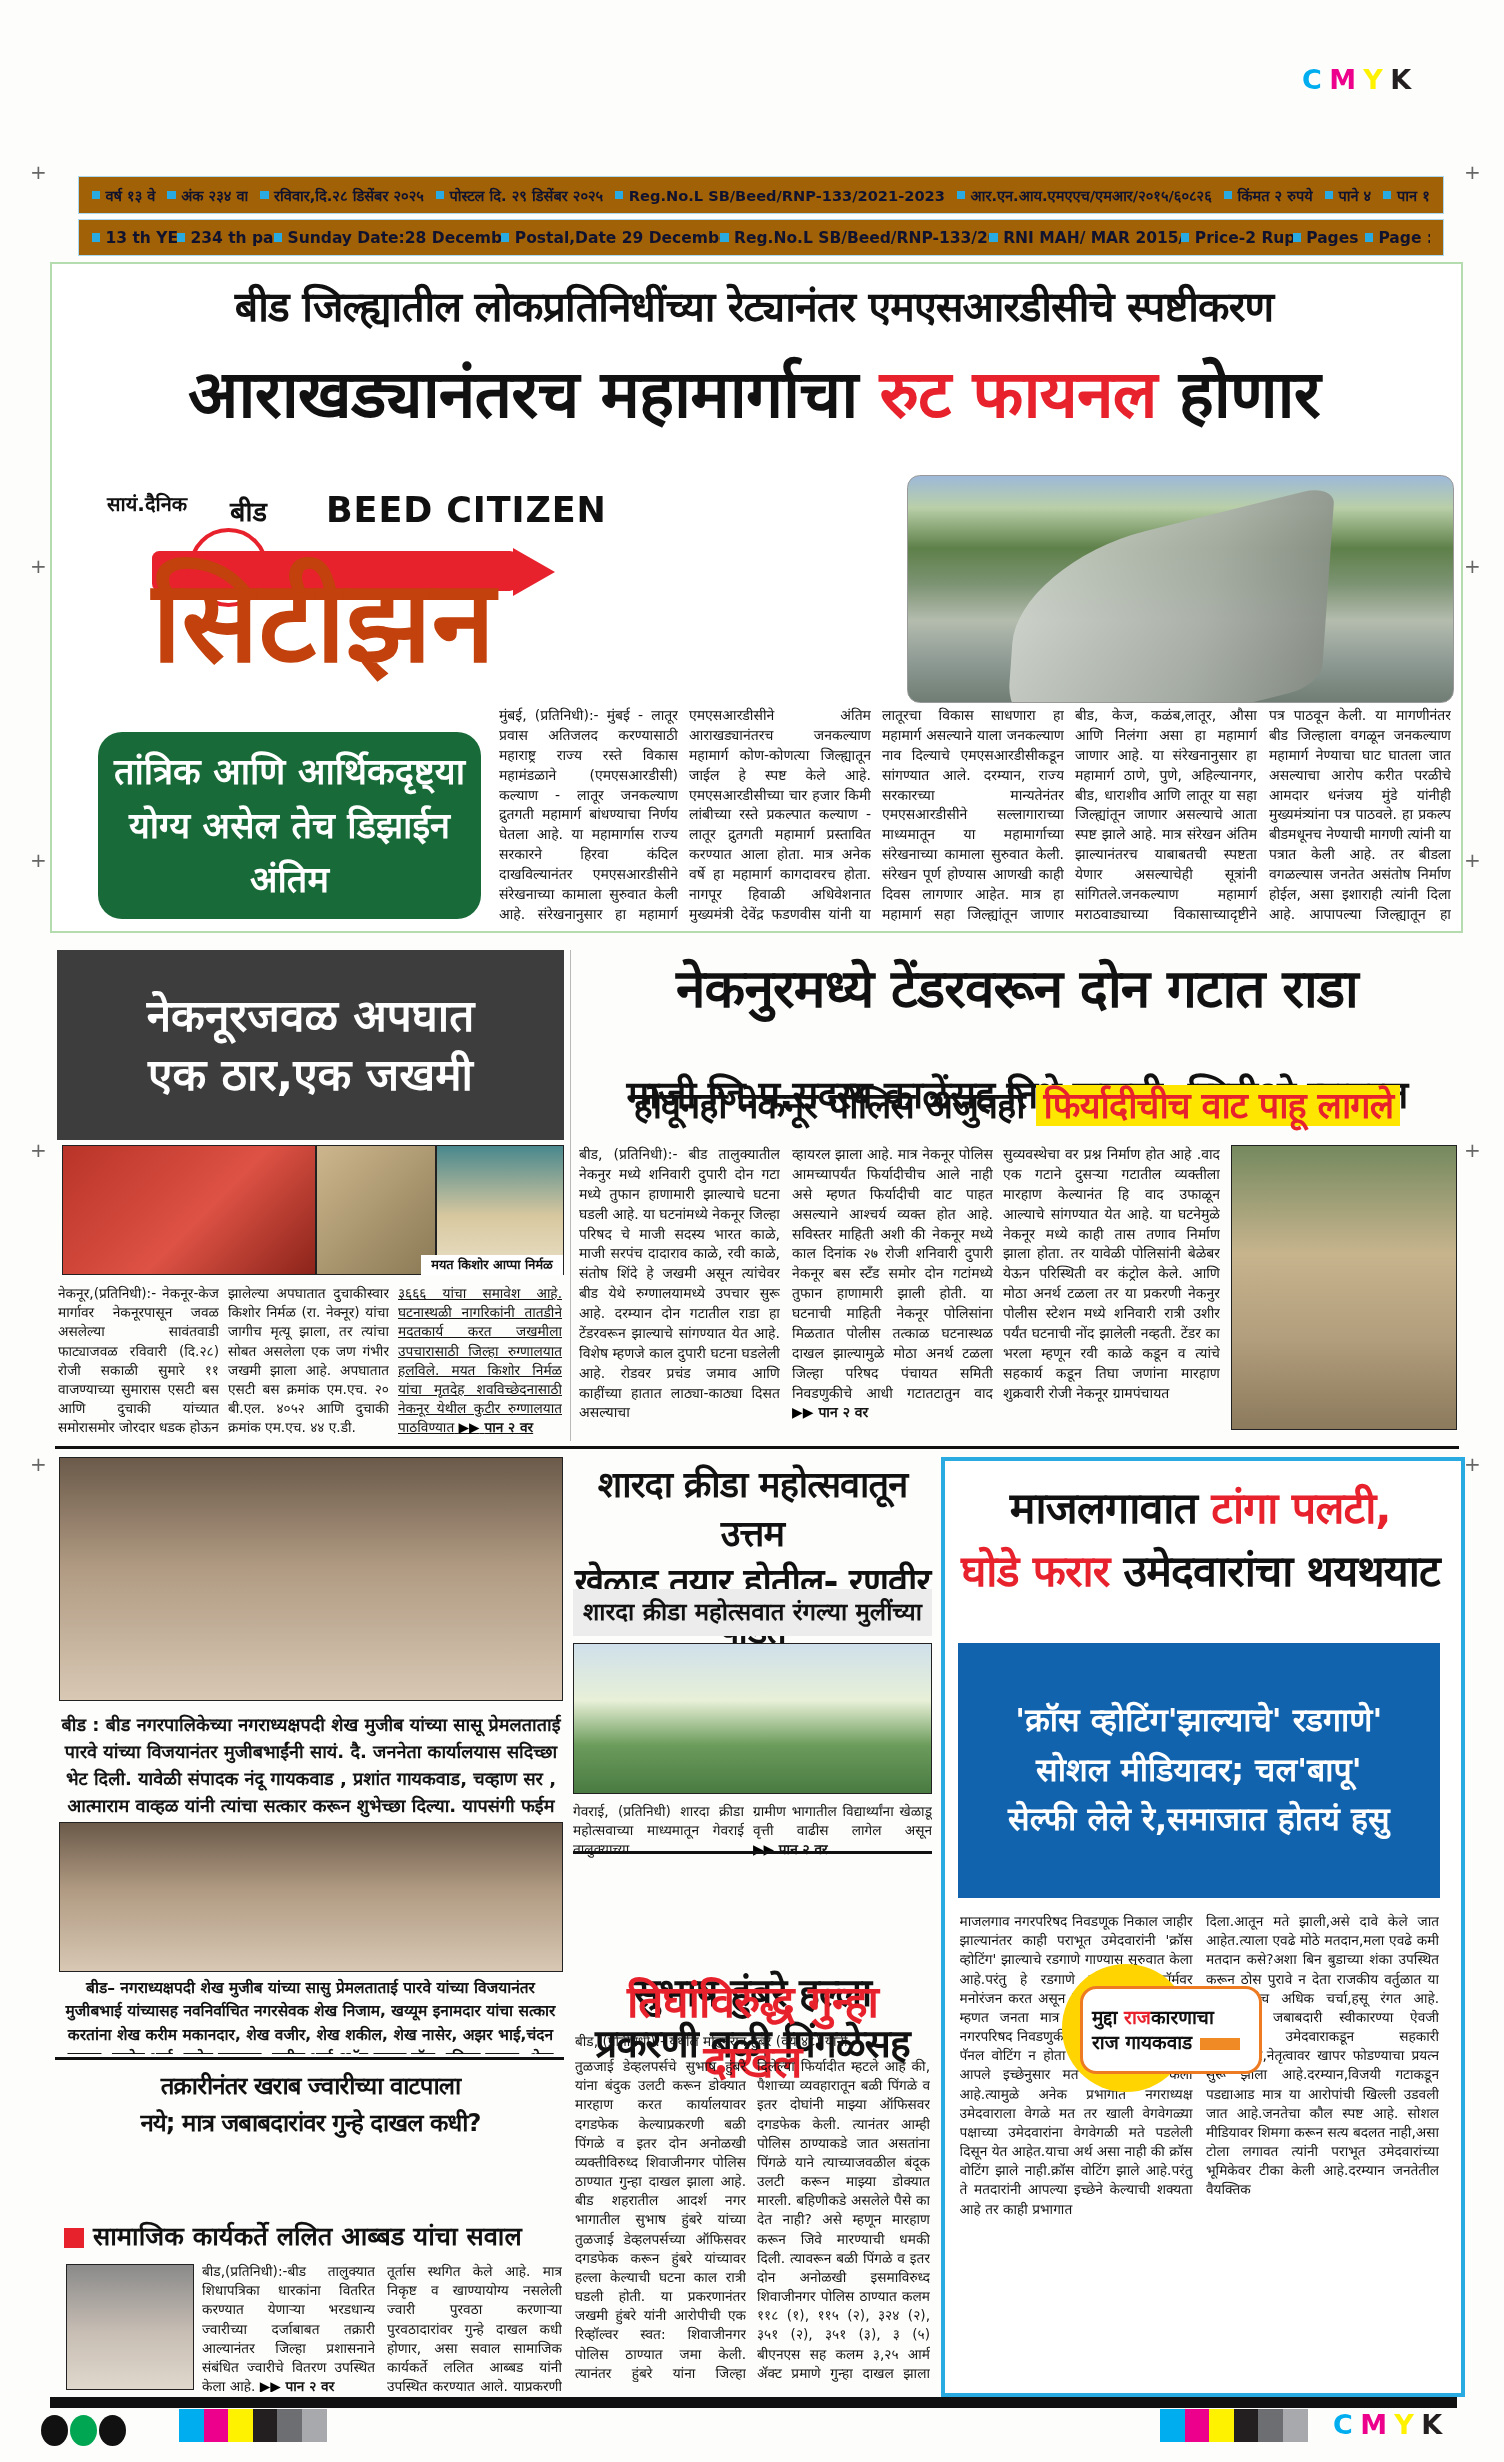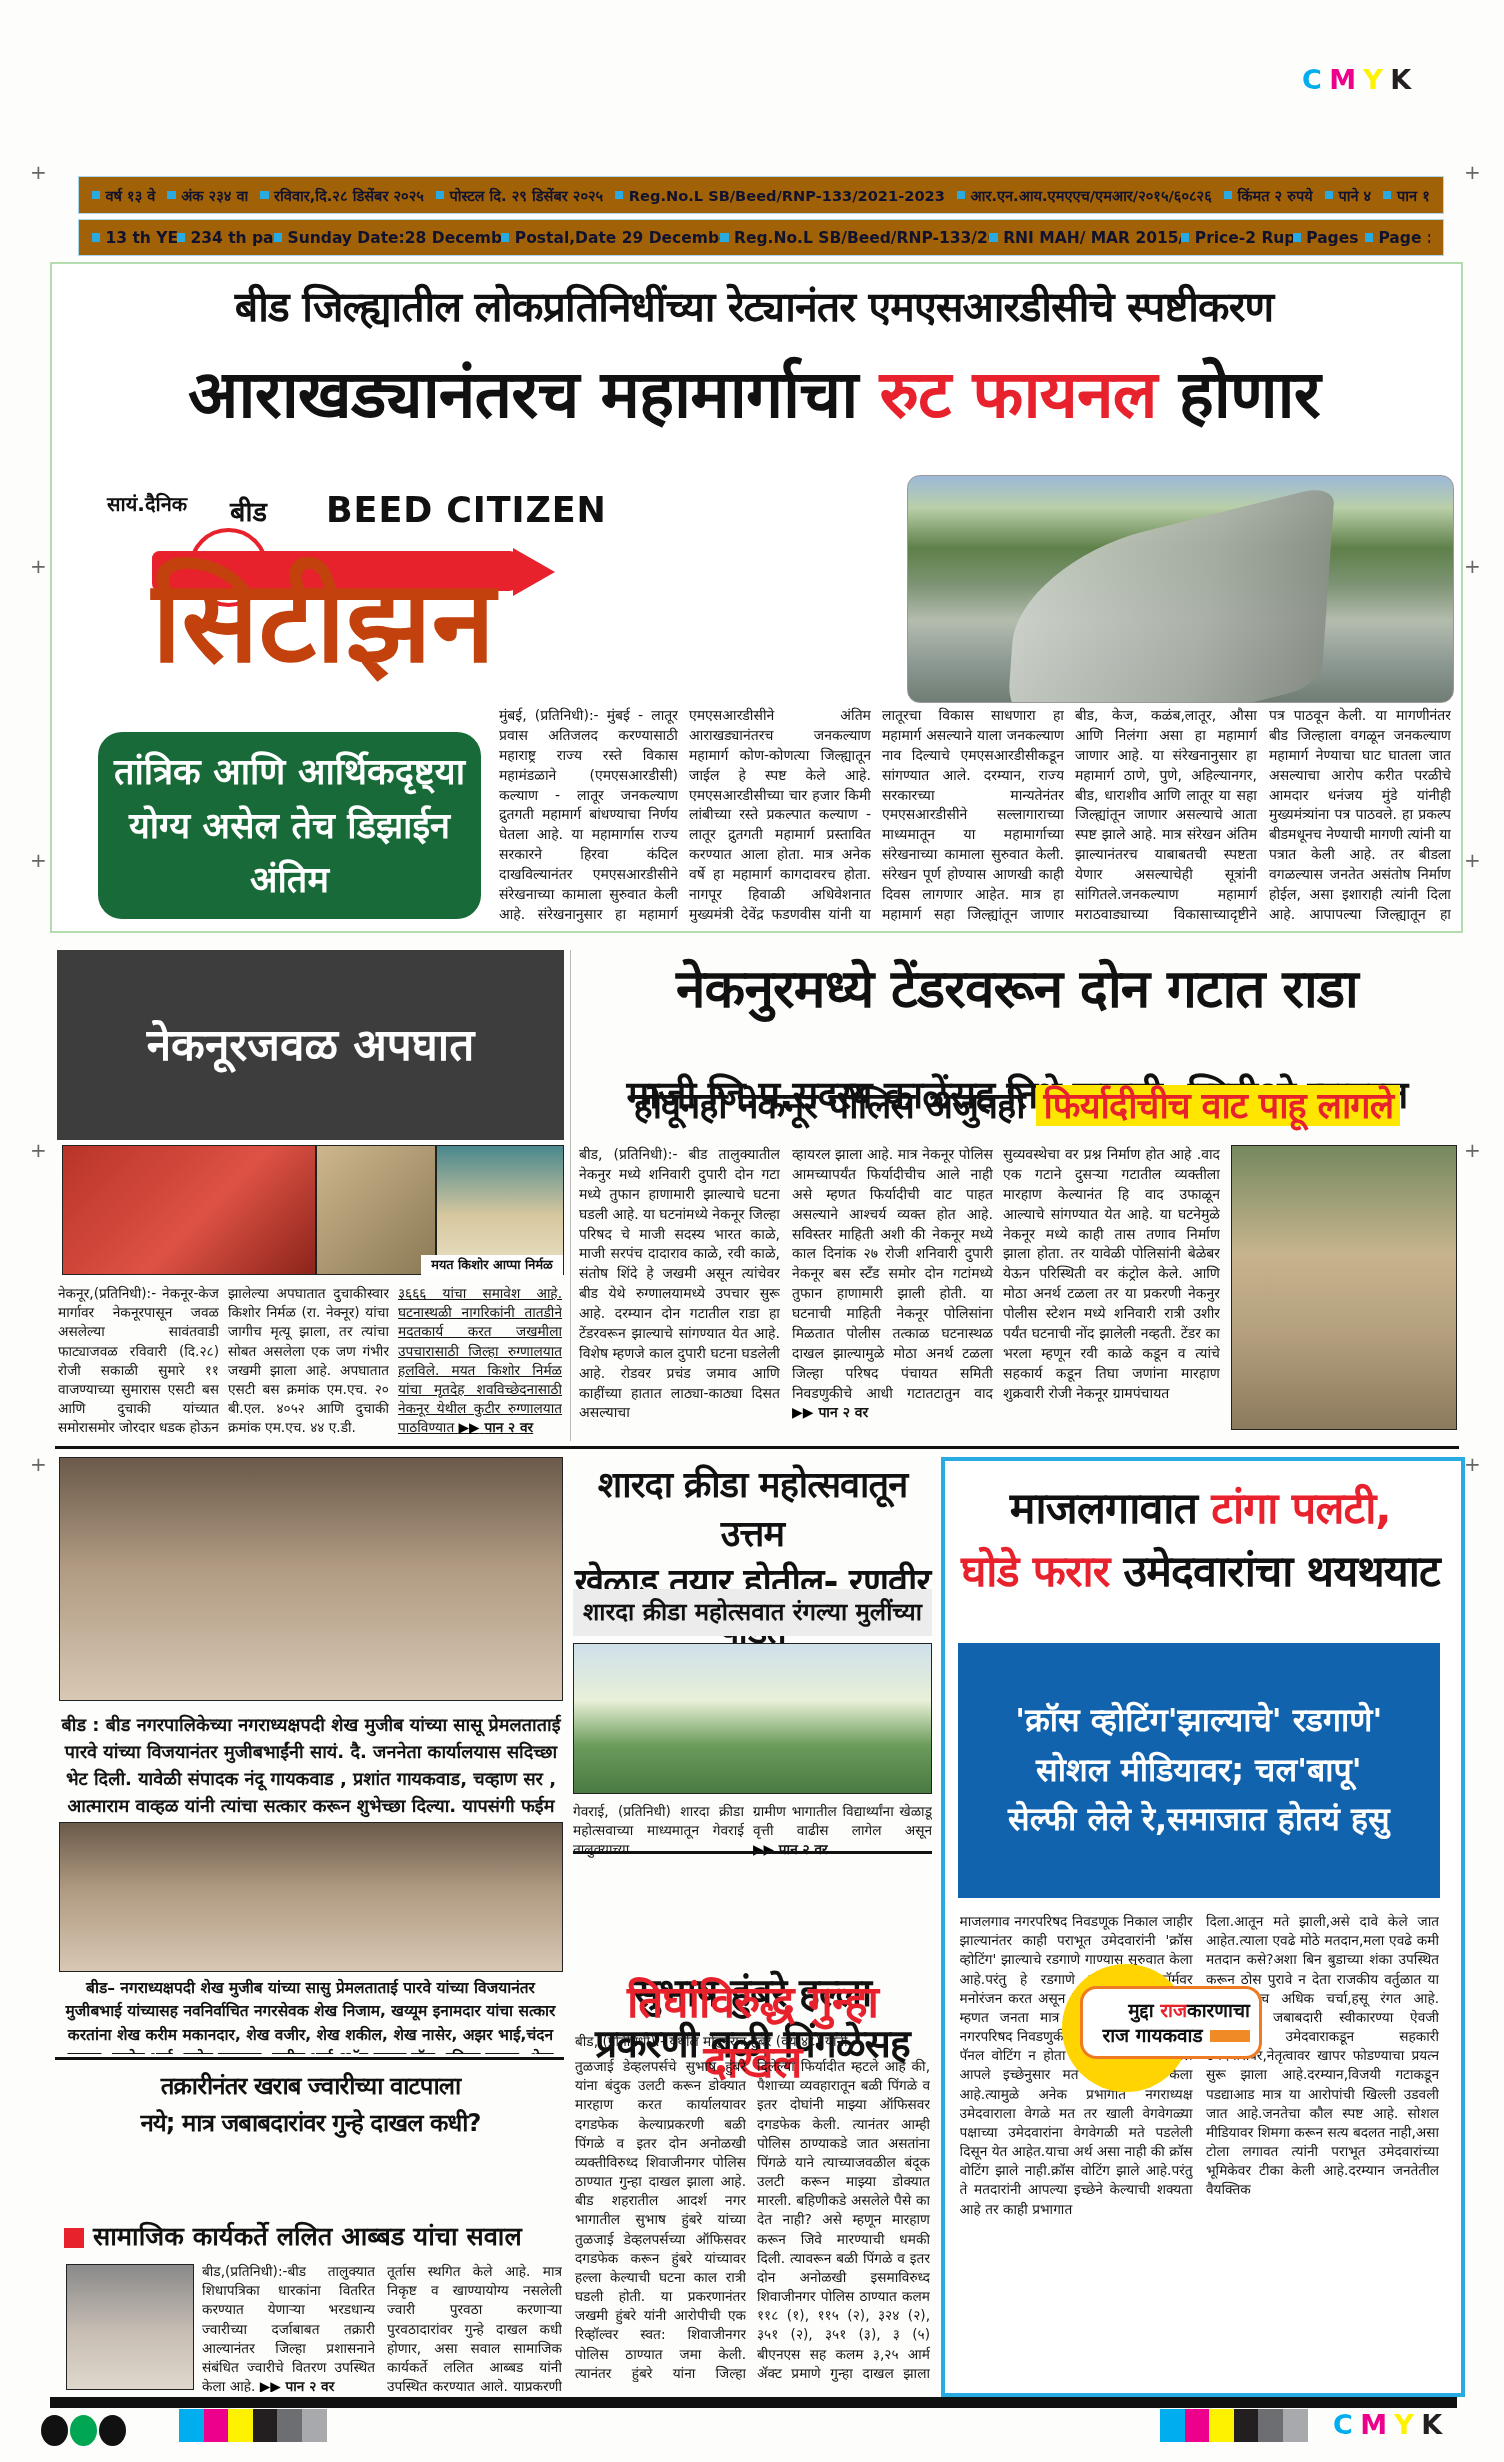--- a/index.html
+++ b/index.html
@@ -183,20 +183,21 @@
 
     <div class="abs col" style="left:447px;top:442px;width:179px;height:219px;">मुंबई, (प्रतिनिधी):- मुंबई - लातूर प्रवास अतिजलद करण्यासाठी महाराष्ट्र राज्य रस्ते विकास महामंडळाने (एमएसआरडीसी) कल्याण - लातूर जनकल्याण द्रुतगती महामार्ग बांधण्याचा निर्णय घेतला आहे. या महामार्गास राज्य सरकारने हिरवा कंदिल दाखविल्यानंतर एमएसआरडीसीने संरेखनाच्या कामाला सुरुवात केली आहे. संरेखनानुसार हा महामार्ग ठाणे, पुणे,अहिल्यानगर, बीड, धाराशीव आणि लातूर या जिल्ह्यांतील अनेक तालुक्यांना जोडणार आहे. दरम्यान जाणारा जनकल्याण महामार्ग इतर जिल्ह्यांतून वळवू नका यासाठी लोकप्रतिनिधींनी मुख्यमंत्र्यांशी पत्रव्यवहार केला. अखेर लोकप्रतिनिधींच्या जनरेट्यानंतर</div>
     <div class="abs col" style="left:637px;top:442px;width:182px;height:219px;">एमएसआरडीसीने अंतिम आराखड्यानंतरच जनकल्याण महामार्ग कोण-कोणत्या जिल्ह्यातून जाईल हे स्पष्ट केले आहे. एमएसआरडीसीच्या चार हजार किमी लांबीच्या रस्ते प्रकल्पात कल्याण - लातूर द्रुतगती महामार्ग प्रस्तावित करण्यात आला होता. मात्र अनेक वर्षे हा महामार्ग कागदावरच होता. नागपूर हिवाळी अधिवेशनात मुख्यमंत्री देवेंद्र फडणवीस यांनी या महामार्गासंबधीचे एक सादरीकरण पाहिल्यानंतर हा महामार्ग तातडीने मार्गी लावण्याची सूचना करून प्रकल्पाला तत्वत: मान्यता दिली. त्यानंतर त्यांनी विधानसभेत या महामार्गाची घोषणा करून त्याच्या अंमलबजावणीचा मार्ग मोकळा केला. या महामार्गाला जनकल्याण महामार्ग असे नाव देण्यात आले आहे. मराठवाड्याचा, त्यातही</div>
     <div class="abs col" style="left:830px;top:442px;width:182px;height:219px;">लातूरचा विकास साधणारा हा महामार्ग असल्याने याला जनकल्याण नाव दिल्याचे एमएसआरडीसीकडून सांगण्यात आले. दरम्यान, राज्य सरकारच्या मान्यतेनंतर एमएसआरडीसीने सल्लागाराच्या माध्यमातून या महामार्गाच्या संरेखनाच्या कामाला सुरुवात केली. संरेखन पूर्ण होण्यास आणखी काही दिवस लागणार आहेत. मात्र हा महामार्ग सहा जिल्ह्यांतून जाणार आहे, असे सूत्रांनी सांगितले.कल्याण, माळशेज घाट, अहिल्यानगर, बीड, मांजरसुंबा आणि अंबेजोगाईवरून लातूर आणि पुढे महाराष्ट्र - कर्नाटक सीमावर्ती भागात हा महामार्ग जाणार असल्याचे ढोबळमानाने सांगितले जात होते. पण आता मात्र हा महामार्ग नेमका कसा जाणार आहे याची माहिती सूत्रांनी दिली. त्यानुसार उल्हासनगर, मुरबाड, जुन्नर, अहिल्यानगर, आष्टी, पाटोदा,</div>
     <div class="abs col" style="left:1023px;top:442px;width:182px;height:219px;">बीड, केज, कळंब,लातूर, औसा आणि निलंगा असा हा महामार्ग जाणार आहे. या संरेखनानुसार हा महामार्ग ठाणे, पुणे, अहिल्यानगर, बीड, धाराशीव आणि लातूर या सहा जिल्ह्यांतून जाणार असल्याचे आता स्पष्ट झाले आहे. मात्र संरेखन अंतिम झाल्यानंतरच याबाबतची स्पष्टता येणार असल्याचेही सूत्रांनी सांगितले.जनकल्याण महामार्ग मराठवाड्याच्या विकासाच्यादृष्टीने महत्वाचा असून धाराशीव आणि बीडमधूनच हा महामार्ग न्यावा, या जिल्ह्यांना वगळू नये यासाठी आता राजकीय नेते मैदानात उतरले आहेत. हा महामार्ग लातूर, कळंब, पारा, ईट,खर्डा,जामखेड, अहिल्यानगर आणि पुढे कल्याणपर्यंत न्यावा अशी मागणी धाराशीवचे पालकमंत्री आणि परिवहन मंत्री प्रताप सरनाईक यांनी नुकतेच मुख्यमंत्री देवेंद्र फडणवीस यांना</div>
     <div class="abs col" style="left:1217px;top:442px;width:182px;height:219px;">पत्र पाठवून केली. या मागणीनंतर बीड जिल्हाला वगळून जनकल्याण महामार्ग नेण्याचा घाट घातला जात असल्याचा आरोप करीत परळीचे आमदार धनंजय मुंडे यांनीही मुख्यमंत्र्यांना पत्र पाठवले. हा प्रकल्प बीडमधूनच नेण्याची मागणी त्यांनी या पत्रात केली आहे. तर बीडला वगळल्यास जनतेत असंतोष निर्माण होईल, असा इशाराही त्यांनी दिला आहे. आपापल्या जिल्ह्यातून हा महामार्ग जावा यासाठी लोकप्रतिनिधी प्रयत्नशील असले तरी तांत्रिक आणि आर्थिकदृष्ट्या योग्य असेल तेच संरेखन अंतिम होईल, असे एमएसआरडीसीकडून स्पष्ट करण्यात आले आहे. तर सूत्रांनी दिलेल्या माहितीनुसार बीड आणि धाराशीव या दोन्ही जिल्ह्यांतील काही तालुक्यांतून हा महामार्ग जाणार असल्याचे स्पष्ट होत आहे.</div>
   </div>
 
   <div class="abs darkbox" style="left:57px;top:950px;width:507px;height:190px;font-size:44px;line-height:1.35;">
     <span>नेकनूरजवळ अपघात</span>
+    <span>एक ठार,एक जखमी</span>
   </div>
   <div class="abs photo ph-bus" style="left:62px;top:1145px;width:254px;height:130px;"></div>
   <div class="abs photo ph-bike" style="left:316px;top:1145px;width:120px;height:130px;"></div>
   <div class="abs photo ph-port" style="left:436px;top:1145px;width:128px;height:130px;"></div>
   <div class="abs capband" style="left:421px;top:1255px;width:142px;height:20px;font-size:12.8px;">मयत किशोर आप्पा निर्मळ</div>
   <div class="abs col col-sm" style="left:58px;top:1284px;width:161px;height:153px;">नेकनूर,(प्रतिनिधी):- नेकनूर-केज मार्गावर नेकनूरपासून जवळ असलेल्या सावंतवाडी फाट्याजवळ रविवारी (दि.२८) रोजी सकाळी सुमारे ११ वाजण्याच्या सुमारास एसटी बस आणि दुचाकी यांच्यात समोरासमोर जोरदार धडक होऊन</div>
   <div class="abs col col-sm" style="left:228px;top:1284px;width:161px;height:153px;">झालेल्या अपघातात दुचाकीस्वार किशोर निर्मळ (रा. नेक्नूर) यांचा जागीच मृत्यू झाला, तर त्यांचा सोबत असलेला एक जण गंभीर जखमी झाला आहे. अपघातात एसटी बस क्रमांक एम.एच. २० बी.एल. ४०५२ आणि दुचाकी क्रमांक एम.एच. ४४ ए.डी.</div>
   <div class="abs col col-sm" style="left:398px;top:1284px;width:164px;height:153px;text-decoration:underline;">
     <span>३६६६ यांचा समावेश आहे. घटनास्थळी नागरिकांनी तातडीने मदतकार्य करत जखमीला उपचारासाठी जिल्हा रुग्णालयात हलविले. मयत किशोर निर्मळ यांचा मृतदेह शवविच्छेदनासाठी नेकनूर येथील कुटीर रुग्णालयात पाठविण्यात</span>
     <span class="cont"><span class="arr">▶▶</span> <span>पान २ वर</span></span>
@@ -242,21 +243,21 @@
     </div>
     <div class="abs bluebox" style="left:12.8px;top:182px;width:482px;height:255px;">
       <span>'क्रॉस व्होटिंग'झाल्याचे' रडगाणे'</span>
       <span>सोशल मीडियावर; चल'बापू'</span>
       <span>सेल्फी लेले रे,समाजात होतयं हसु</span>
     </div>
     <div class="abs col col-sm" style="left:14.6px;top:451px;width:233px;height:461px;">माजलगाव नगरपरिषद निवडणूक निकाल जाहीर झाल्यानंतर काही पराभूत उमेदवारांनी 'क्रॉस व्होटिंग' झाल्याचे रडगाणे गाण्यास सुरुवात केला आहे.परंतु हे रडगाणे सोशल फ्लॅटफॉर्मवर मनोरंजन करत असून 'चल बापू सेल्फी लेले रे' म्हणत जनता मात्र हसत आहे. माजलगाव नगरपरिषद निवडणुकीत अनेक प्रभागात पॅनल टू पॅनल वोटिंग न होता मतदारांनी आपला कौल आपले इच्छेनुसार मत पेटीत व्यक्त केला आहे.त्यामुळे अनेक प्रभागात नगराध्यक्ष उमेदवाराला वेगळे मत तर खाली वेगवेगळ्या पक्षाच्या उमेदवारांना वेगवेगळी मते पडलेली दिसून येत आहेत.याचा अर्थ असा नाही की क्रॉस वोटिंग झाले नाही.क्रॉस वोटिंग झाले आहे.परंतु ते मतदारांनी आपल्या इच्छेने केल्याची शक्यता आहे तर काही प्रभागात</div>
     <div class="abs col col-sm" style="left:261px;top:451px;width:233px;height:461px;">दिला.आतून मते झाली,असे दावे केले जात आहेत.त्याला एवढे मोठे मतदान,मला एवढे कमी मतदान कसे?अशा बिन बुडाच्या शंका उपस्थित करून ठोस पुरावे न देता राजकीय वर्तुळात या रडगाण्याचीच अधिक चर्चा,हसू रंगत आहे. निकालाची जबाबदारी स्वीकारण्या ऐवजी पराभूत उमेदवाराकडून सहकारी उमेदवारावर,नेतृत्वावर खापर फोडण्याचा प्रयत्न सुरू झाला आहे.दरम्यान,विजयी गटाकडून पडद्याआड मात्र या आरोपांची खिल्ली उडवली जात आहे.जनतेचा कौल स्पष्ट आहे. सोशल मीडियावर शिमगा करून सत्य बदलत नाही,असा टोला लगावत त्यांनी पराभूत उमेदवारांच्या भूमिकेवर टीका केली आहे.दरम्यान जनतेतील वैयक्तिक</div>
 
     <div class="abs badge-circle" style="left:117px;top:503px;width:128px;height:128px;"></div>
-    <div class="abs badge-rect" style="left:135px;top:525px;width:182px;height:73px;text-align:right;">
+    <div class="abs badge-rect" style="left:135px;top:525px;width:182px;height:88px;">
       <span><span>मुद्दा </span><span class="red">राज</span><span>कारणाचा</span></span>
       <span><span>राज गायकवाड</span><span class="odash"></span></span>
     </div>
   </div>
 
   <div class="abs h-big" style="left:573px;top:1968px;width:359px;font-size:39px;line-height:1.3;">
     <div>सुभाष हुंबरे हल्ला</div>
     <div>प्रकरणी बळी पिंगळेसह</div>
   </div>
   <div class="abs h-big red" style="left:573px;top:1970px;width:359px;font-size:44px;">तिघांविरुद्ध गुन्हा दाखल</div>

